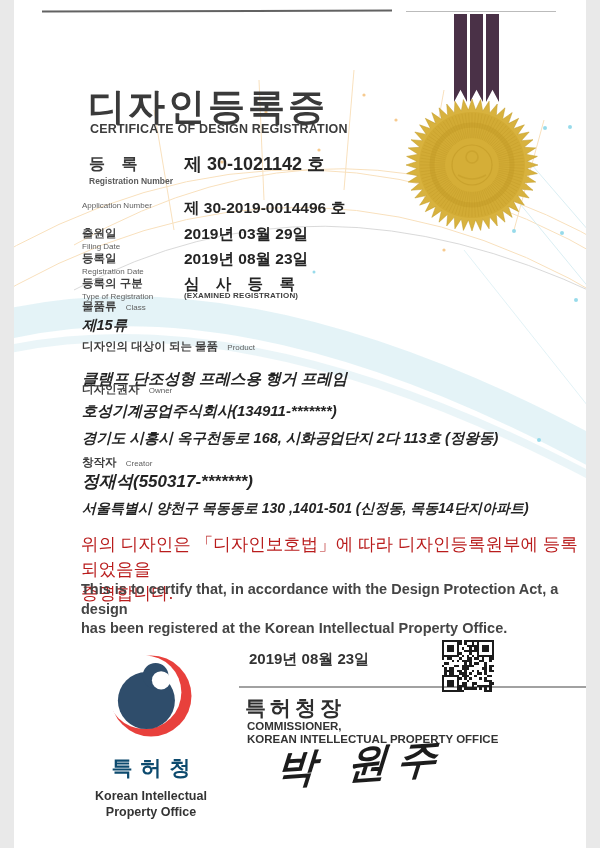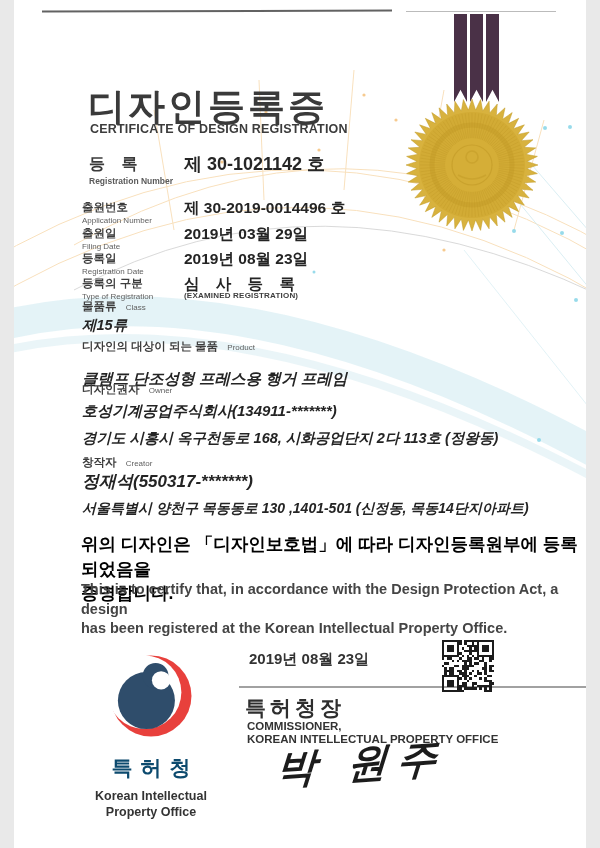--- a/index.html
+++ b/index.html
@@ -28,21 +28,21 @@
   .reg-value{position:absolute;left:170px;top:152px;font-size:18px;font-weight:800;color:#262626;}
   .field-row{position:absolute;left:68px;width:480px;}
   .f-kr{font-size:11.5px;font-weight:700;color:#3d3d3d;}
   .f-en{font-size:8px;font-weight:500;color:#5f5f5f;margin-top:1px;}
   .f-value{position:absolute;left:102px;top:-2px;font-size:15.5px;font-weight:800;color:#242424;}
   .f-value-spread{letter-spacing:6px;}
   .f-value-sub{position:absolute;left:102px;top:15px;font-size:8px;font-weight:700;color:#3e3e3e;letter-spacing:.2px;}
   .inline-label{font-size:11.5px;font-weight:700;color:#3d3d3d;}
   .inline-label .en{font-size:8px;font-weight:500;color:#5f5f5f;margin-left:6px;}
   .bold-line{font-weight:800;color:#242424;font-style:italic;}
-  .statement-kr{position:absolute;left:67px;top:532px;font-size:17.5px;font-weight:700;color:#000000;line-height:1.4;}
+  .statement-kr{position:absolute;left:67px;top:532px;font-size:17.5px;font-weight:400;color:#b91c1c;line-height:1.4;}
   .statement-en{position:absolute;left:67px;top:580px;font-size:14.5px;font-weight:700;color:#454545;line-height:1.35;}
   
   .logo-wrap{position:absolute;left:62px;top:650px;width:150px;text-align:center;}
   .logo-kr{font-size:21px;font-weight:700;letter-spacing:8px;color:#0c4a6e;margin-top:8px;padding-left:8px;}
   .logo-en{font-size:12.5px;font-weight:600;color:#333;line-height:1.3;margin-top:6px;}
   .issue-date{position:absolute;left:235px;top:650px;font-size:15px;font-weight:600;color:#333;}
   .qr{position:absolute;left:428px;top:640px;width:52px;height:52px;}
   .qr-note{position:absolute;left:492px;top:655px;font-size:9px;font-weight:700;color:#333;line-height:1.5;}
   .footer-rule{position:absolute;left:225px;top:686px;width:353px;height:1.5px;background:#8a8a8a;opacity:.8;}
   .comm-kr{position:absolute;left:231px;top:694px;font-size:21px;font-weight:800;letter-spacing:4px;color:#2e2e2e;}
@@ -211,21 +211,20 @@
     </svg>
 
   <div class="title-kr">디자인등록증</div>
   <div class="title-en">CERTIFICATE OF DESIGN REGISTRATION</div>
 
   <div class="reg-label">등 록</div>
   <div class="reg-label-en">Registration Number</div>
   <div class="reg-value">제 30-1021142 호</div>
 
   <div class="field-row" style="top:200px">
-    <div class="f-kr">출원번호</div>
     <div class="f-en">Application Number</div>
     <div class="f-value">제 30-2019-0014496 호</div>
   </div>
   <div class="field-row" style="top:226px">
     <div class="f-kr">출원일</div>
     <div class="f-en">Filing Date</div>
     <div class="f-value">2019년 03월 29일</div>
   </div>
   <div class="field-row" style="top:251px">
     <div class="f-kr">등록일</div>

